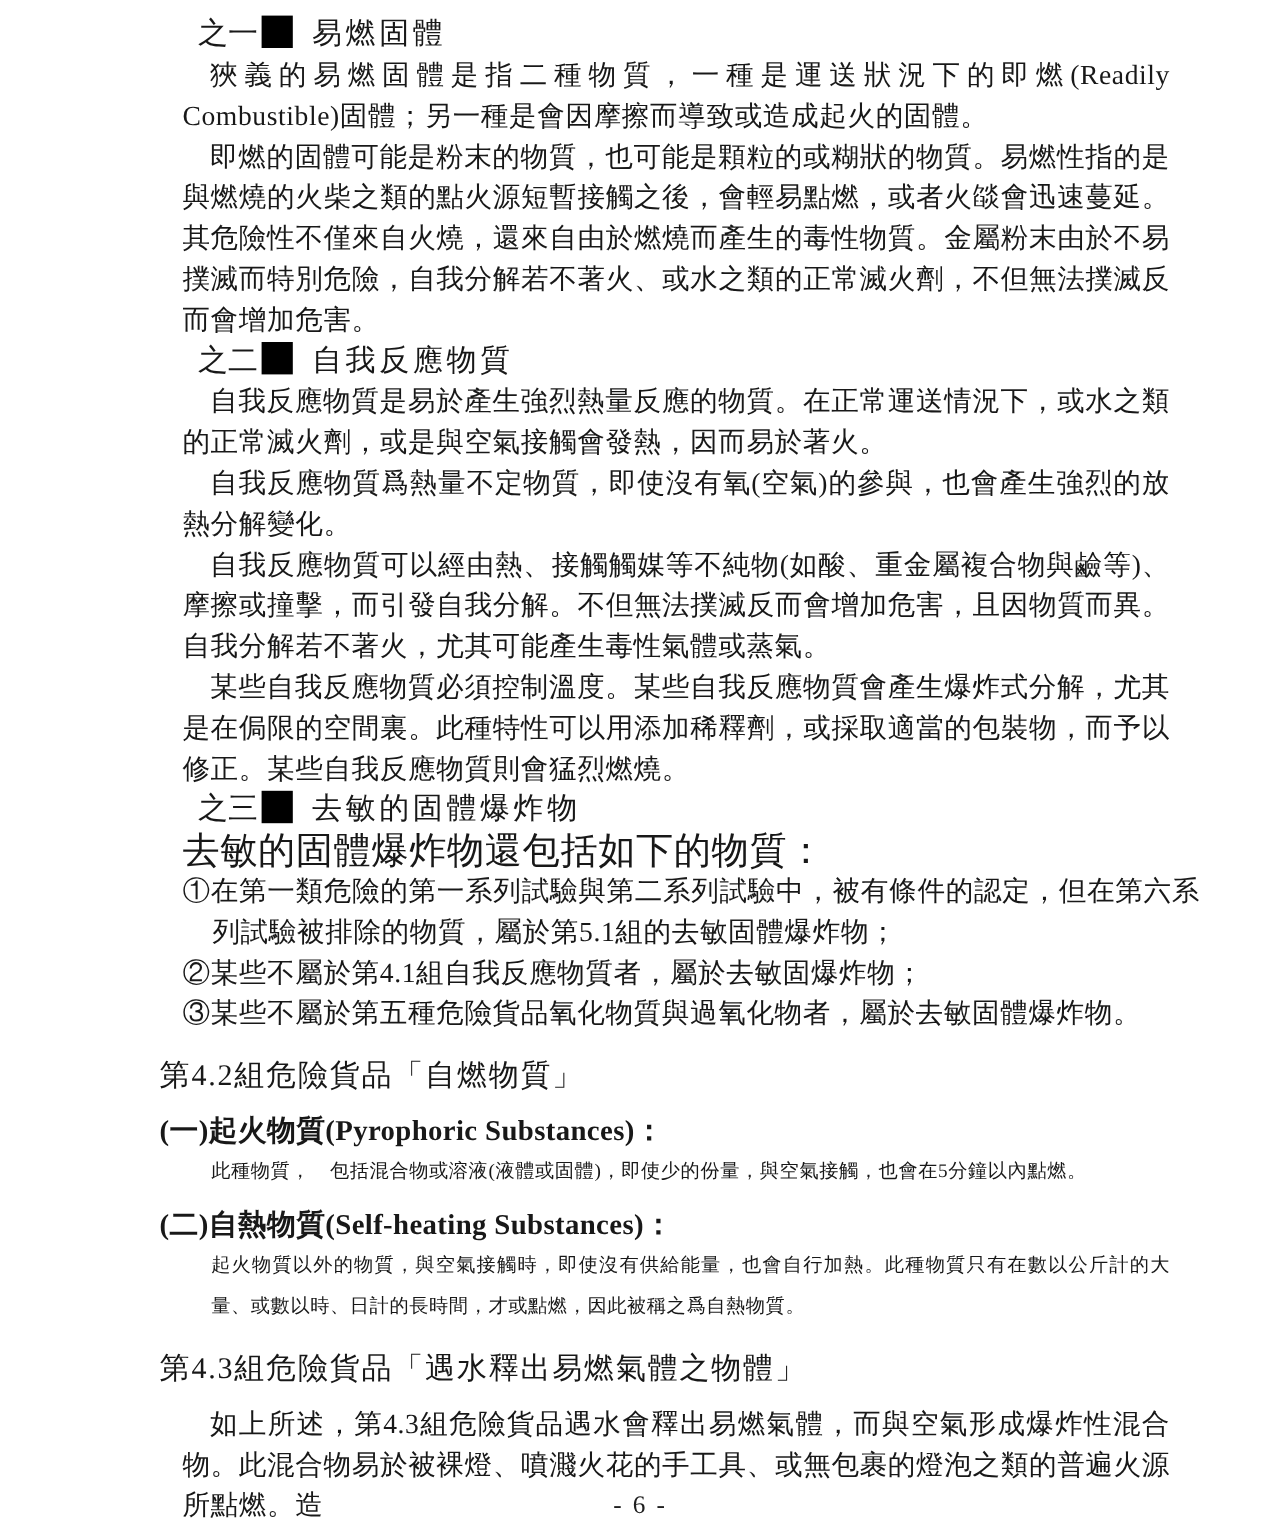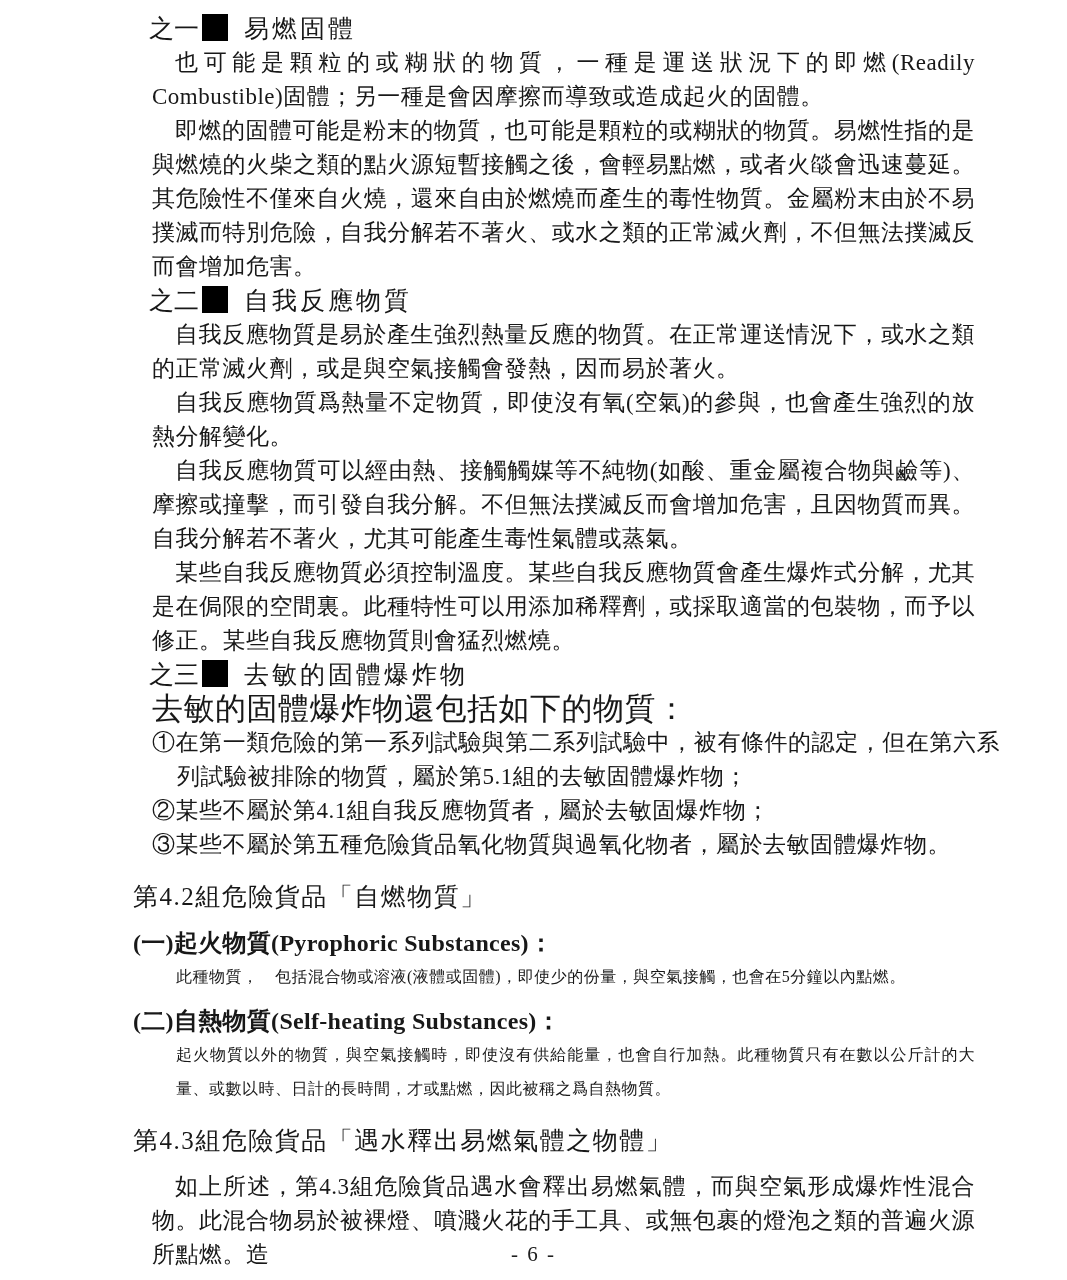--- a/index.html
+++ b/index.html
@@ -18,21 +18,21 @@
     filter: blur(0.25px) contrast(1.03);
   }
   .content {
     position: absolute;
     top: 12px;
     left: 133px;
     width: 850px;
   }
   
   .sub-heading {
-    margin-left: 16px;
+    margin-left: 32px;
     font-size: 25px;
     line-height: 34px;
     white-space: nowrap;
   }
   .sub-heading .sq {
     display: inline-block;
     width: 26px;
     height: 27px;
     background: #000000;
     vertical-align: -4px;
@@ -100,21 +100,21 @@
 </style>
 </head>
 <body>
 
 <div class="sheet">
   <div class="content">
 
     <div class="sub-heading">
       <span>之一</span><span class="sq"></span><span class="t">易燃固體</span>
     </div>
-    <p class="para">也可能是顆粒的或糊狀的物質，一種是運送狀況下的即燃(Readily Combustible)固體；另一種是會因摩擦而導致或造成起火的固體。</p>
+    <p class="para">狹義的易燃固體是指二種物質，一種是運送狀況下的即燃(Readily Combustible)固體；另一種是會因摩擦而導致或造成起火的固體。</p>
     <p class="para">即燃的固體可能是粉末的物質，也可能是顆粒的或糊狀的物質。易燃性指的是與燃燒的火柴之類的點火源短暫接觸之後，會輕易點燃，或者火燄會迅速蔓延。其危險性不僅來自火燒，還來自由於燃燒而產生的毒性物質。金屬粉末由於不易撲滅而特別危險，自我分解若不著火、或水之類的正常滅火劑，不但無法撲滅反而會增加危害。</p>
 
     <div class="sub-heading">
       <span>之二</span><span class="sq"></span><span class="t">自我反應物質</span>
     </div>
     <p class="para">自我反應物質是易於產生強烈熱量反應的物質。在正常運送情況下，或水之類的正常滅火劑，或是與空氣接觸會發熱，因而易於著火。</p>
     <p class="para">自我反應物質爲熱量不定物質，即使沒有氧(空氣)的參與，也會產生強烈的放熱分解變化。</p>
     <p class="para">自我反應物質可以經由熱、接觸觸媒等不純物(如酸、重金屬複合物與鹼等)、摩擦或撞擊，而引發自我分解。不但無法撲滅反而會增加危害，且因物質而異。自我分解若不著火，尤其可能產生毒性氣體或蒸氣。</p>
     <p class="para">某些自我反應物質必須控制溫度。某些自我反應物質會產生爆炸式分解，尤其是在侷限的空間裏。此種特性可以用添加稀釋劑，或採取適當的包裝物，而予以修正。某些自我反應物質則會猛烈燃燒。</p>
 

